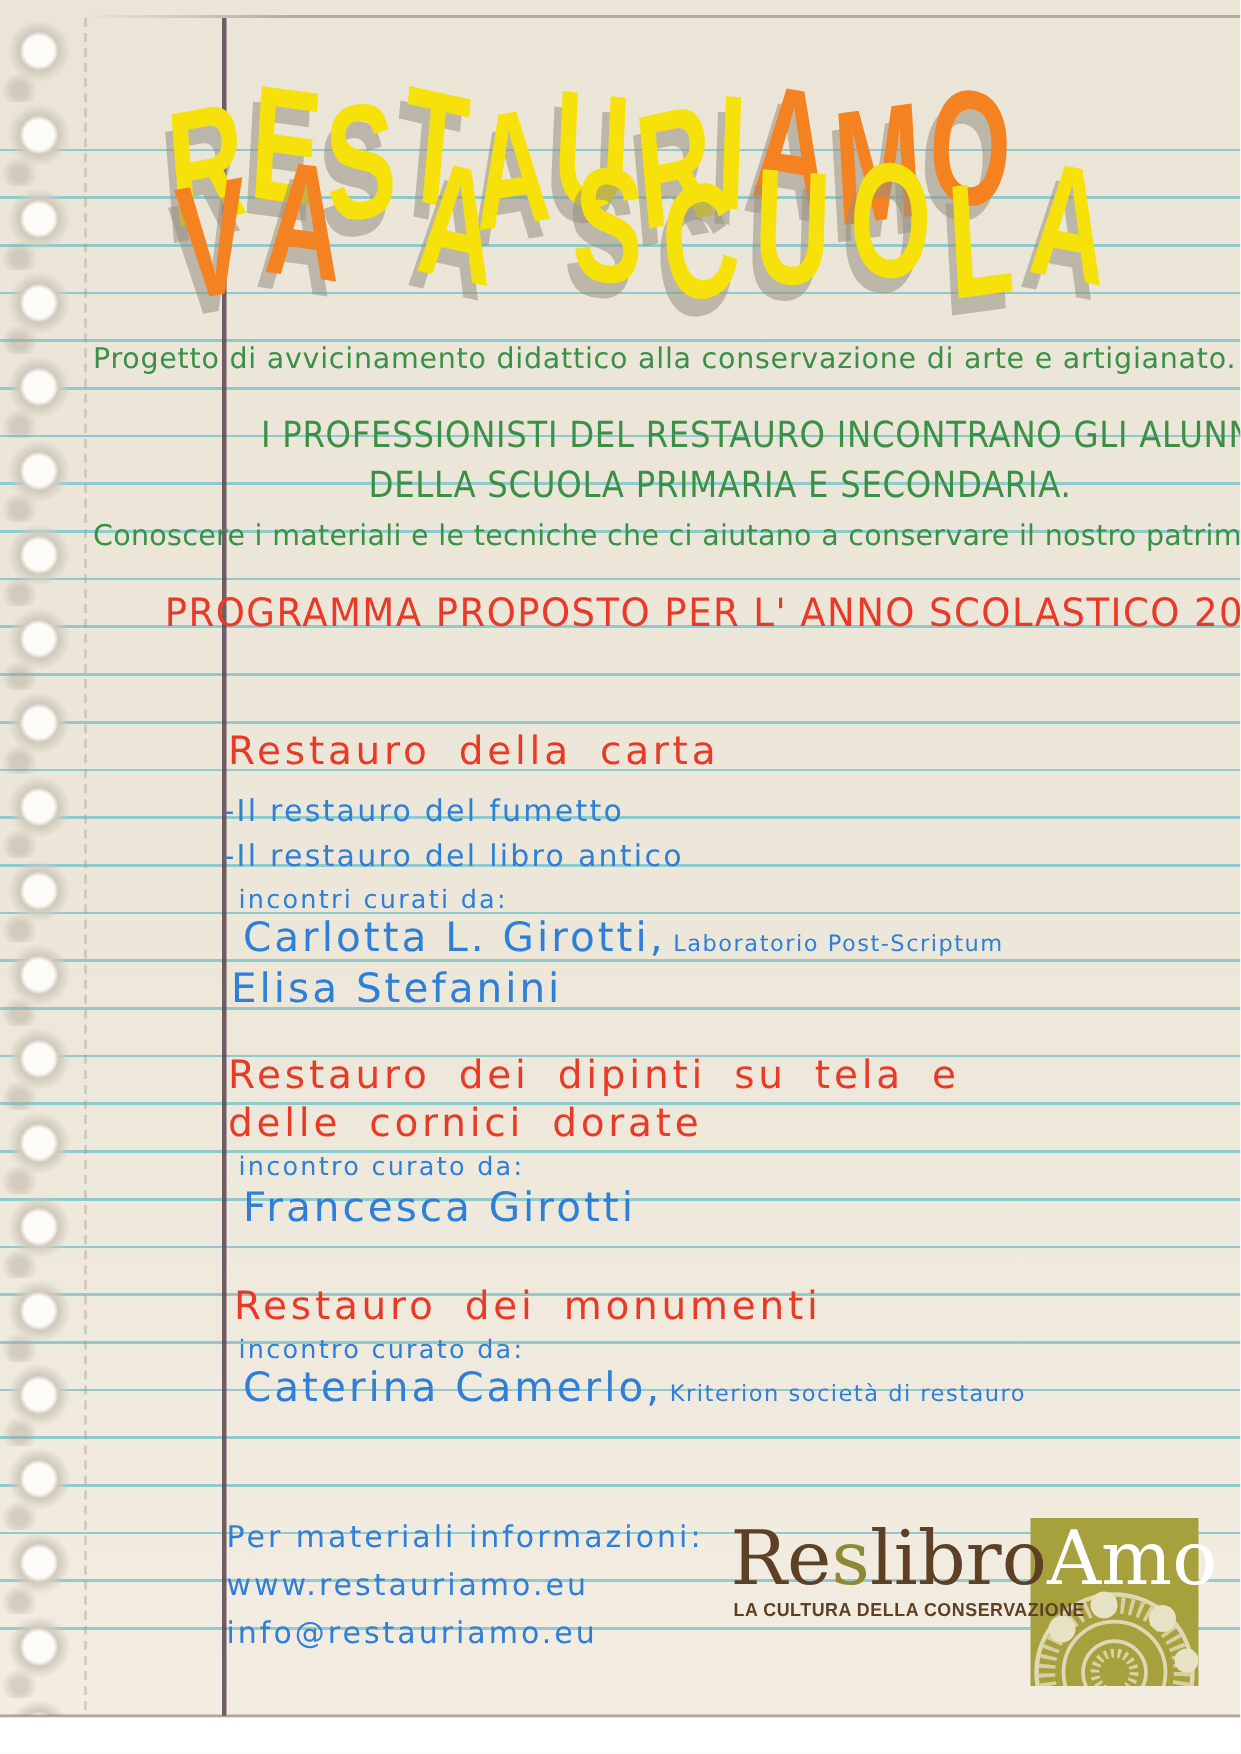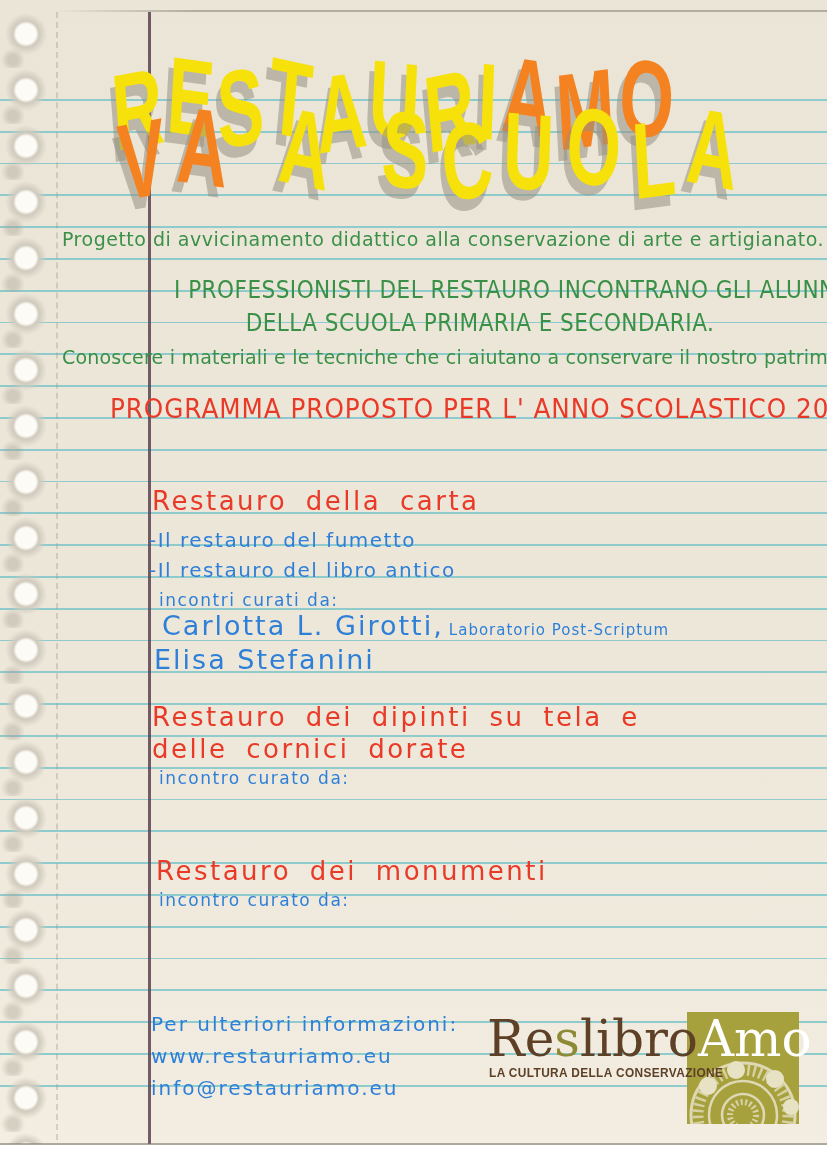--- a/index.html
+++ b/index.html
@@ -101,25 +101,30 @@
   <div class="abs sec-label blue" style="left:159px;top:590px;">incontri curati da:</div>
   <div class="abs" style="left:162px;top:610px;">
     <span class="cur-name blue">Carlotta L. Girotti,</span>
     <span class="cur-org blue">Laboratorio Post-Scriptum</span>
   </div>
   <div class="abs cur-name blue" style="left:154px;top:644px;">Elisa Stefanini</div>
 
   <div class="abs sec-title red" style="left:152px;top:702px;">Restauro dei dipinti su tela e</div>
   <div class="abs sec-title red" style="left:152px;top:734px;">delle cornici dorate</div>
   <div class="abs sec-label blue" style="left:159px;top:768px;">incontro curato da:</div>
+  <div class="abs cur-name blue" style="left:162px;top:790px;">Francesca Girotti</div>
 
   <div class="abs sec-title red" style="left:156px;top:856px;">Restauro dei monumenti</div>
   <div class="abs sec-label blue" style="left:159px;top:890px;">incontro curato da:</div>
+  <div class="abs" style="left:162px;top:910px;">
+    <span class="cur-name blue">Caterina Camerlo,</span>
+    <span class="cur-org blue">Kriterion società di restauro</span>
+  </div>
 
-  <div class="abs contact-line blue" style="left:151px;top:1012px;">Per ulteriori informazioni:</div>
+  <div class="abs contact-line blue" style="left:151px;top:1012px;">Per materiali informazioni:</div>
   <div class="abs contact-line blue" style="left:151px;top:1044px;">www.restauriamo.eu</div>
   <div class="abs contact-line blue" style="left:151px;top:1076px;">info@restauriamo.eu</div>
 
   <div class="logo-square">
     <svg width="112" height="112" viewBox="0 0 112 112">
       <g fill="none" stroke="#ded8b4">
         <circle cx="56" cy="103" r="52" stroke-width="3"></circle>
         <circle cx="56" cy="103" r="45" stroke-width="11" stroke-dasharray="2.5 3.5" opacity=".85"></circle>
         <circle cx="56" cy="103" r="34" stroke-width="2.5"></circle>
         <circle cx="56" cy="103" r="21" stroke-width="2.5"></circle>

